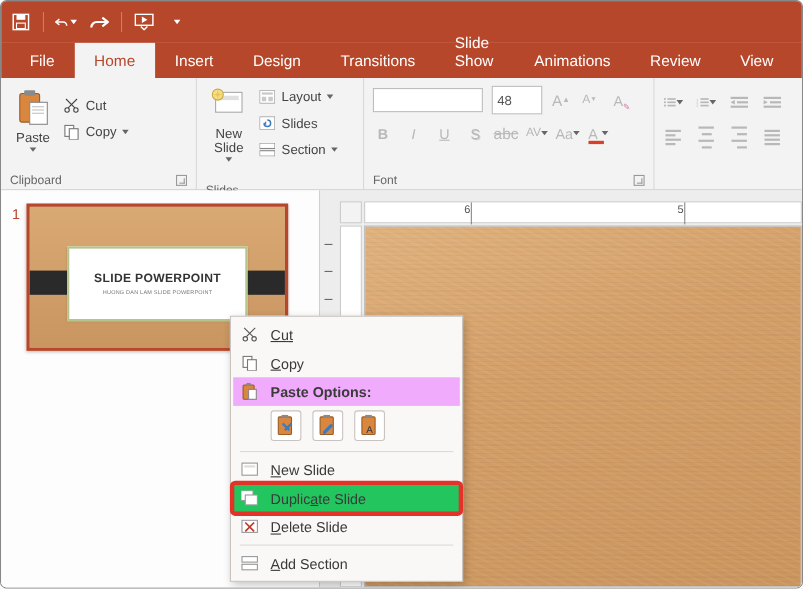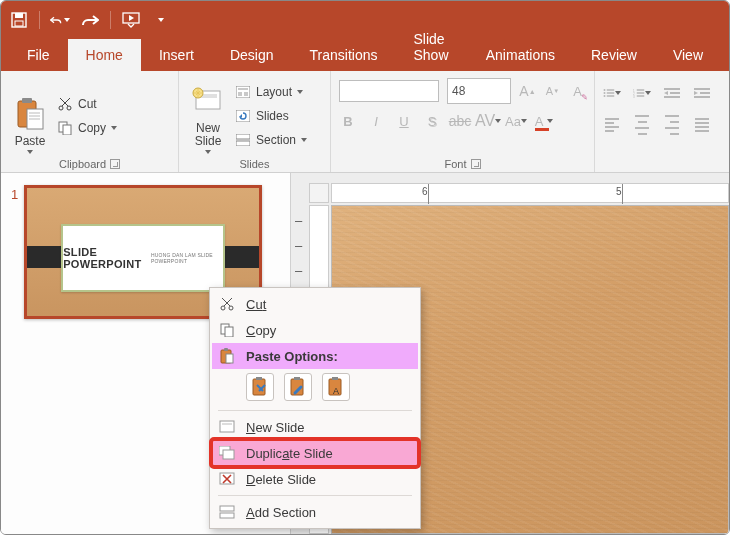--- a/index.html
+++ b/index.html
@@ -59,33 +59,33 @@
   .group {
     border-right:1px solid #d9d9d9;
     padding:4px 8px 2px;
     display:flex; flex-direction:column;
     position:relative;
   }
   .group-body { flex:1; display:flex; gap:6px; }
   .group-label {
     text-align:center; font-size:11px; color:#666;
     padding:2px 0 0;
-    display:flex; justify-content:center; align-items:center; gap:4px;
+    display:flex; justify-content:space-between; align-items:center; gap:4px;margin-top:16px;
   }
   .dlaunch { width:10px;height:10px; border:1px solid #999; position:relative; }
   .dlaunch::after { content:""; position:absolute; width:4px;height:4px; border-right:1px solid #999; border-bottom:1px solid #999; right:1px; bottom:1px; }
   .big-btn { display:flex; flex-direction:column; align-items:center; justify-content:flex-end; gap:2px; padding:2px 4px; min-width:42px; }
   .big-btn .icon-box { width:32px; height:36px; display:flex; align-items:center; justify-content:center; }
   .big-btn .lbl { font-size:12px; display:flex; align-items:center; gap:2px; color:#444;flex-direction:column; }
   .stack { display:flex; flex-direction:column; gap:4px; justify-content:center; }
   .mini-row { display:flex; align-items:center; gap:5px; height:20px; color:#444; font-size:12px; }
   .mini-row .mi { width:16px; height:16px; display:flex; align-items:center; justify-content:center; }
   .caret { display:inline-block; width:0;height:0;border-left:3px solid transparent;border-right:3px solid transparent;border-top:4px solid #666; vertical-align:middle;}
   .font-name { width:100px; height:22px; border:1px solid #bdbdbd; background:#fff; padding:0 4px; font-size:12px; color:#555;}
-  .font-size { width:64px; height:22px; border:1px solid #bdbdbd; background:#fff; padding:12px 4px; font-size:12px; color:#555;}
+  .font-size { width:46px; height:22px; border:1px solid #bdbdbd; background:#fff; padding:12px 4px; font-size:12px; color:#555;}
   .toolbar-row { display:flex; gap:8px; align-items:center; height:24px;}
   .tool-dim { color:#b8b8b8; }
   .tool { width:18px; height:18px; display:flex; align-items:center; justify-content:center; font-size:13px;}
   
   .workspace {
     display:flex;
     height:calc(535px - 38px - 32px - 102px - 2px);
     background:#ececec;
   }
   .thumb-pane {
@@ -101,21 +101,21 @@
     width:238px; height:134px;
     border:3px solid #b7472a;
     background:linear-gradient(#d9a974,#c99560);
     position:relative;
     box-shadow:0 1px 3px rgba(0,0,0,0.25);
   }
   .thumb .bar { position:absolute; left:0; right:0; top:58px; height:22px; background:#2a2a2a; }
   .thumb .card {
     position:absolute; left:34px; right:34px; top:36px; height:68px;
     background:#fff; border:2px solid #b5c48b; box-shadow:0 1px 2px rgba(0,0,0,0.18);
-    display:flex; align-items:center; justify-content:center; gap:4px;
+    display:flex; flex-direction:column; align-items:center; justify-content:center; gap:4px;
   }
   .thumb .card .t1 { font-size:11px; font-weight:600; color:#333; letter-spacing:0.3px;}
   .thumb .card .t2 { font-size:5px; color:#777; letter-spacing:0.2px;}
   .canvas-pane { flex:1; position:relative; background:#ededed;}
   .ruler-h { position:absolute; top:10px; left:40px; right:0; height:20px; background:#fff; border:1px solid #ccc;}
   .ruler-h .tick-major { position:absolute; top:0; width:1px; height:20px; background:#888;}
   .ruler-h .tick-lbl { position:absolute; top:2px; font-size:10px; color:#555;}
   .ruler-v { position:absolute; top:32px; left:18px; width:20px; bottom:0; background:#fff; border:1px solid #ccc;}
   .ruler-corner { position:absolute; top:10px; left:18px; width:20px; height:20px; background:#f3f3f3; border:1px solid #ccc;}
   .zoom-dash { position:absolute; top:40px; left:4px; display:flex; flex-direction:column; gap:10px; font-size:13px; color:#555;}
@@ -151,21 +151,21 @@
     font-size:13px;
   }
   .ctx .row .ci { width:18px; height:18px; display:flex; align-items:center; justify-content:center;}
   .ctx .row.hdr { font-weight:bold; background:#f0abfc;}
   .ctx .sep { height:1px; margin:3px 6px; background:#ddd9d6;}
   .ctx .paste-row { display:flex; gap:10px; padding:4px 0 6px 34px; align-items:center;}
   .ctx .paste-opt { width:28px; height:28px; border:1px solid #c8c3bf; border-radius:3px; background:#fff; display:flex; align-items:center; justify-content:center;}
   .ctx .highlighted {
     outline:4px solid #e33328;
     outline-offset:-1px;
-    background:#f9a8d4;
+    background:#22c55e;
     border-radius:2px;
   }
   .underline-letter { text-decoration:underline; }
   
   .para-lines span { display:block; width:14px; height:2px; background:#b8b8b8; margin:2px 0;}
 </style>
 </head>
 <body>
 
 <div class="titlebar">
@@ -330,21 +330,21 @@
         <span class="tool tool-dim" style="font-size:11px;">A<sup style="font-size:6px;">▼</sup></span>
         <span class="tool tool-dim" style="position:relative;">A<span style="position:absolute;right:-2px;bottom:-2px;font-size:8px;color:#d07ba5;">✎</span></span>
       </div>
       <div class="toolbar-row tool-dim" style="gap:10px;">
         <span class="tool" style="font-weight:bold;">B</span>
         <span class="tool" style="font-style:italic;">I</span>
         <span class="tool" style="text-decoration:underline;">U</span>
         <span class="tool" style="text-shadow:1px 1px 0 #ccc;">S</span>
         <span class="tool" style="text-decoration:line-through;font-size:14px;">abc</span>
         <span class="tool">
-            <span style="font-size:16px;">AV</span>
+            <span style="font-size:11px;">AV</span>
             <span class="caret"></span>
           </span>
         <span class="tool">
             <span>Aa</span>
             <span class="caret"></span>
           </span>
         <span class="tool" style="position:relative;">
             <span>A</span>
             <span style="position:absolute;left:0;right:4px;bottom:-1px;height:3px;background:#d64127;"></span>
             <span class="caret" style="margin-left:4px;"></span>

